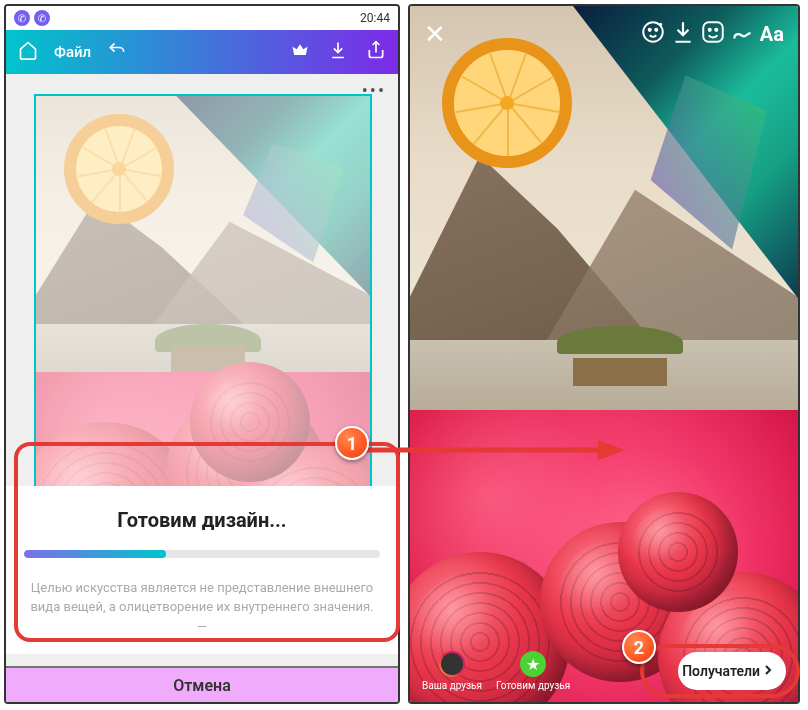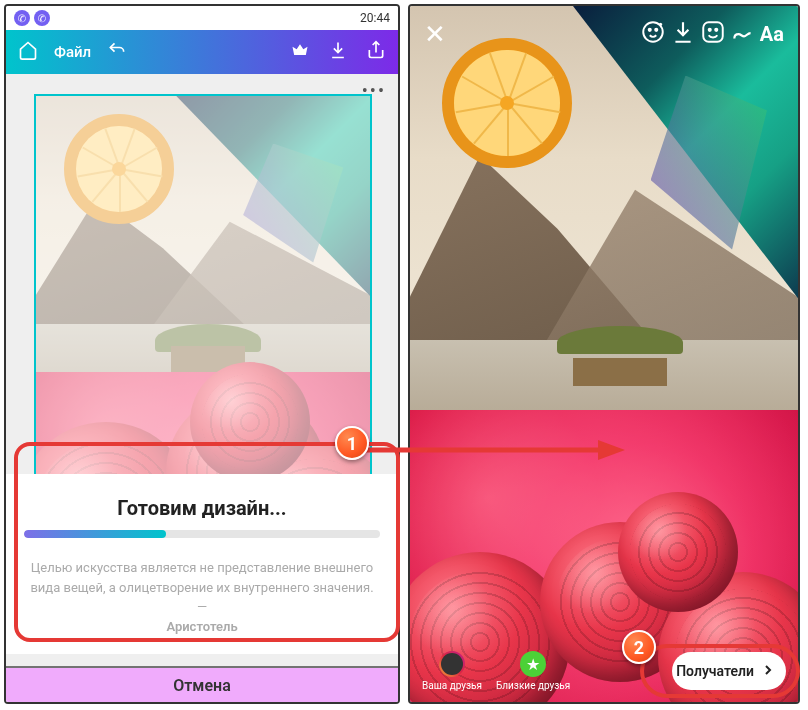--- a/index.html
+++ b/index.html
@@ -42,40 +42,40 @@
 .b2{bottom:20px;left:130px;width:160px;height:160px}
 .b3{bottom:-40px;right:-30px;width:170px;height:170px}
 .b4{bottom:90px;right:60px;width:120px;height:120px}
 .orange{position:absolute;width:110px;height:110px;border-radius:50%;background:#f5a623;border:12px solid #e8941a;top:18px;left:28px}
 .orange-inner{position:absolute;inset:0;border-radius:50%;background:#ffd77a}
 .orange-seg{position:absolute;top:50%;left:50%;width:2px;height:50%;background:#f0b84a;transform-origin:top center}
 .orange-center{position:absolute;top:50%;left:50%;width:14px;height:14px;margin:-7px;border-radius:50%;background:#f5a623}
 
 
 .sheet{position:absolute;bottom:48px;left:0;right:0;background:#fff;padding:22px 18px 18px;z-index:10}
-.sheet-title{font-size:20px;font-weight:700;color:#222;text-align:center;margin-bottom:10px}
+.sheet-title{font-size:20px;font-weight:700;color:#222;text-align:center;margin-bottom:18px}
 .progress{height:8px;background:#e5e5e5;border-radius:4px;overflow:hidden;margin-bottom:20px}
 .progress-fill{height:100%;width:40%;background:linear-gradient(90deg,#7d6fe8 0%,#00c4cc 100%);border-radius:4px}
 .quote{font-size:13px;color:#aaa;text-align:center;line-height:1.5}
 .quote-author{font-weight:600}
 .cancel-bar{position:absolute;bottom:0;left:0;right:0;height:36px;background:#f0abfc;border-top:2px solid #737373;display:flex;align-items:center;justify-content:center;font-size:16px;font-weight:600;color:#333;z-index:10}
 
 
 .ig-top{position:absolute;top:0;left:0;right:0;height:56px;display:flex;align-items:center;justify-content:space-between;padding:0 14px;z-index:20}
 .ig-close{color:#fff;font-size:26px;font-weight:300;cursor:pointer}
 .ig-tools{display:flex;gap:4px;align-items:center}
 .ig-tool{color:#fff;cursor:pointer}
 .ig-bottom{position:absolute;bottom:0;left:0;right:0;height:62px;display:flex;align-items:center;padding:0 12px;z-index:20;gap:14px}
 .ig-dest{display:flex;flex-direction:column;align-items:center;gap:3px;cursor:pointer}
 .ig-dest-icon{width:26px;height:26px;border-radius:50%}
 .ig-dest-story{background:linear-gradient(45deg,#f09433,#e6683c,#dc2743,#cc2366,#bc1888);padding:2px}
 .ig-dest-story-inner{width:100%;height:100%;border-radius:50%;background:#333}
 .ig-dest-friends{background:#4cd137;display:flex;align-items:center;justify-content:center;color:#fff}
 .ig-dest-label{font-size:10px;color:#fff}
-.ig-recipients{margin-left:auto;background:#fff;border-radius:22px;height:38px;padding:0 10px 0 4px;display:flex;align-items:center;gap:6px;font-size:14px;font-weight:600;color:#222;cursor:pointer}
+.ig-recipients{margin-left:auto;background:#fff;border-radius:22px;height:38px;padding:0 10px 0 4px;display:flex;align-items:center;font-size:14px;font-weight:600;color:#222;cursor:pointer}
 
 
 .callout{position:absolute;border:4px solid #e53935;border-radius:16px;pointer-events:none;z-index:50}
 .callout-1{left:14px;top:442px;width:386px;height:200px}
 .callout-2{left:640px;top:644px;width:160px;height:54px;border-radius:28px}
 .badge{position:absolute;width:34px;height:34px;border-radius:50%;background:radial-gradient(circle at 35% 30%,#ff8a50 0%,#ff5722 60%,#d84315 100%);color:#fff;font-weight:700;font-size:18px;display:flex;align-items:center;justify-content:center;border:2px solid #fff;box-shadow:0 2px 4px rgba(0,0,0,0.4);z-index:60}
 .badge-1{left:335px;top:426px}
 .badge-2{left:622px;top:630px}
 .arrow{position:absolute;z-index:55;pointer-events:none}
 .arrow-line{stroke:#e53935;stroke-width:5;fill:none}
@@ -155,21 +155,20 @@
         <div class="dimmer"></div>
       </div>
     </div>
     <div class="sheet">
       <div class="sheet-title">Готовим дизайн...</div>
       <div class="progress">
         <div class="progress-fill"></div>
       </div>
       <div class="quote">
         <span>Целью искусства является не представление внешнего вида вещей, а олицетворение их внутреннего значения. —</span>
-        <div class="quote-author">Аристотель</div>
       </div>
     </div>
     <div class="cancel-bar">Отмена</div>
   </div>
 
   <div class="phone phone-right">
     <div class="art" style="position:absolute;inset:0">
       <div class="mountain-sky"></div>
       <div class="mountain-peak"></div>
       <div class="mountain-peak2"></div>
@@ -228,21 +227,21 @@
     </div>
     <div class="ig-bottom">
       <div class="ig-dest">
         <div class="ig-dest-icon ig-dest-story">
             <div class="ig-dest-story-inner"></div>
           </div>
         <span class="ig-dest-label">Ваша друзья</span>
       </div>
       <div class="ig-dest">
         <div class="ig-dest-icon ig-dest-friends">★</div>
-        <span class="ig-dest-label">Близкие друзья</span>
+        <span class="ig-dest-label">Готовим друзья</span>
       </div>
       <div class="ig-recipients">
         <span>Получатели</span>
         <span><svg width="16" height="16" viewBox="0 0 24 24" fill="none" stroke="currentColor" stroke-width="3">
               <path d="M9 6l6 6-6 6"></path>
             </svg></span>
       </div>
     </div>
   </div>
 </div>

